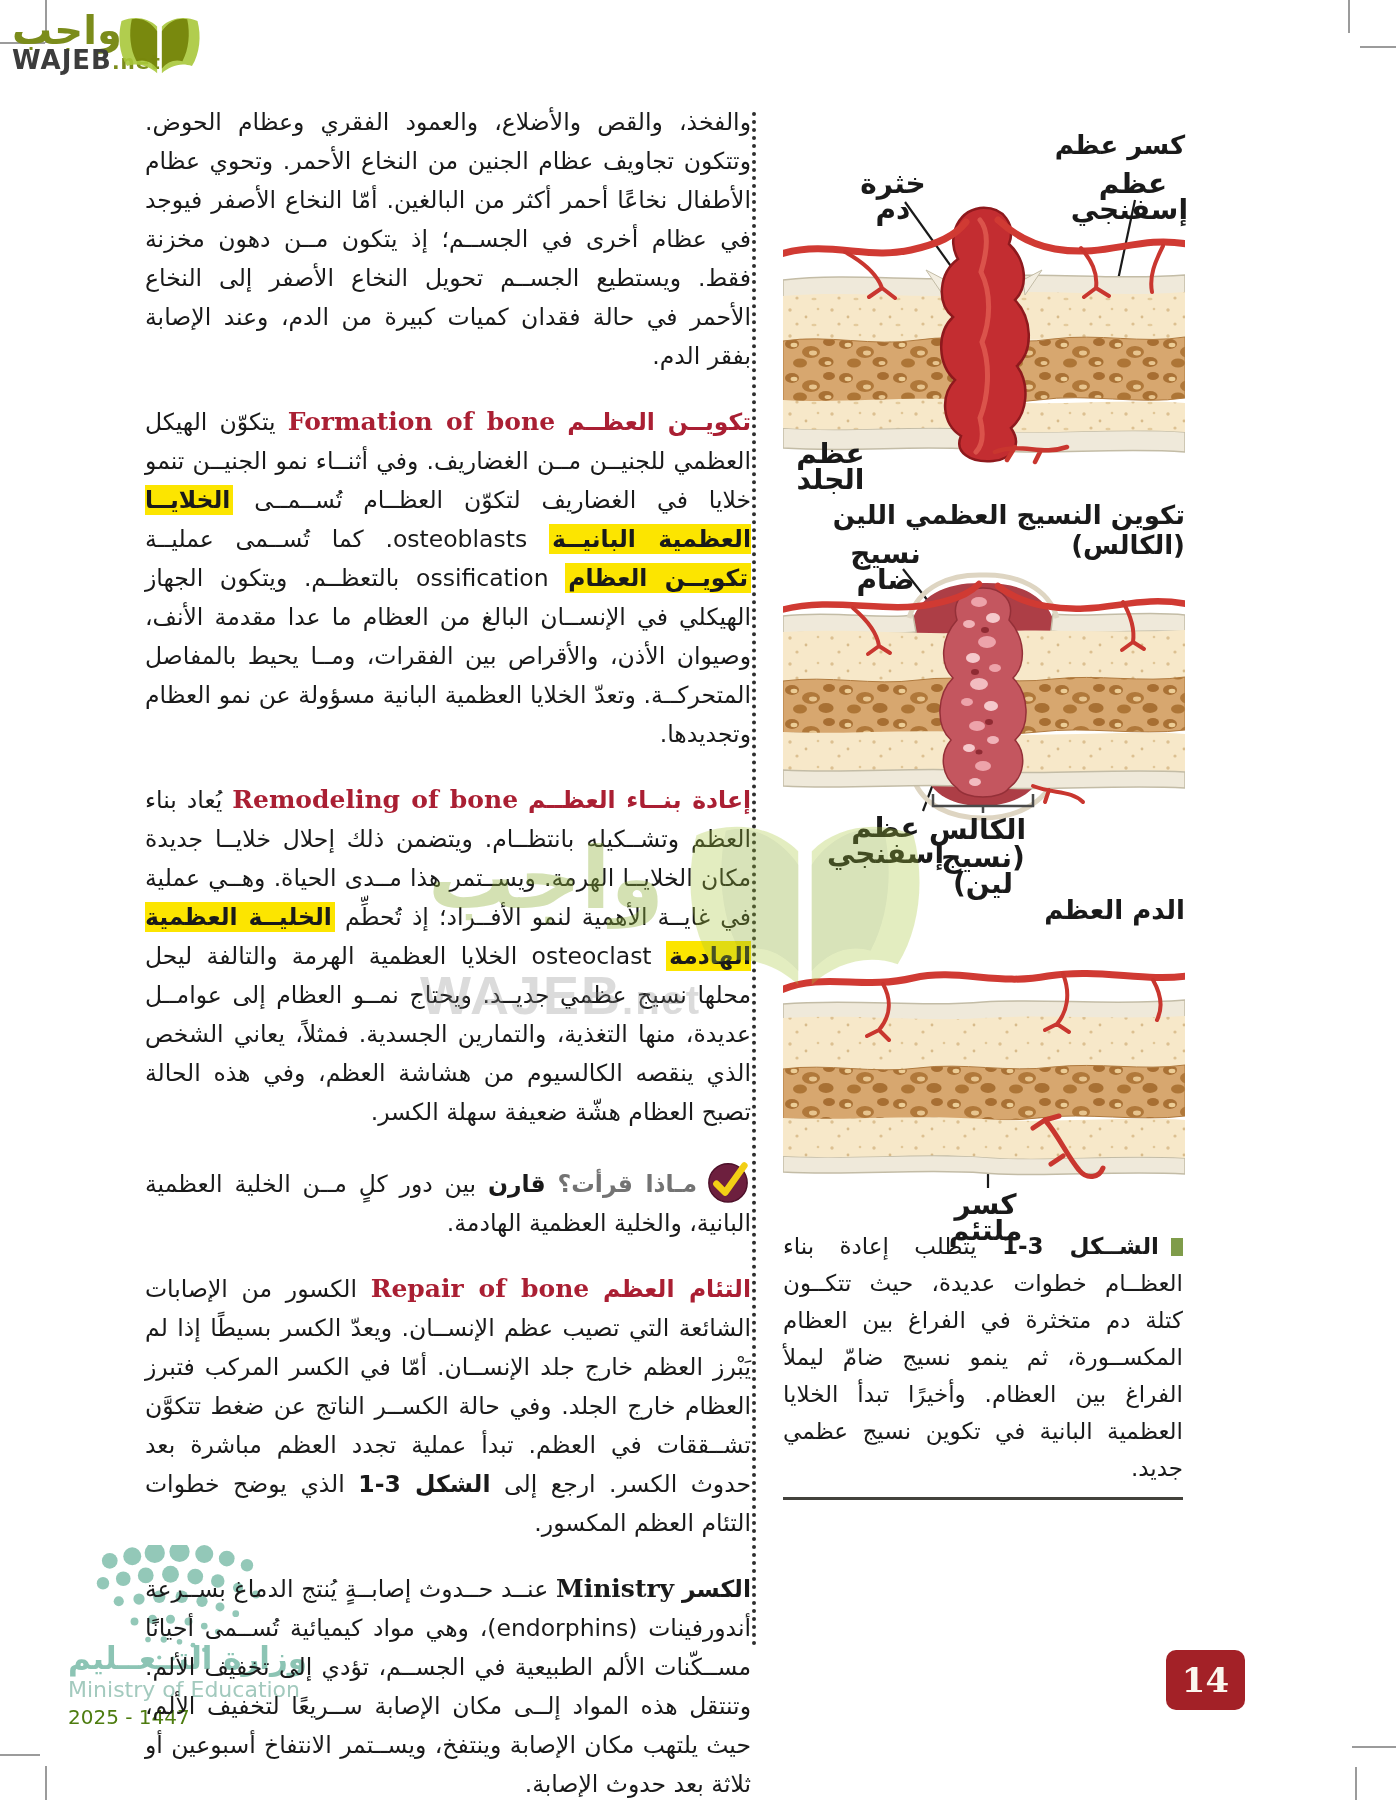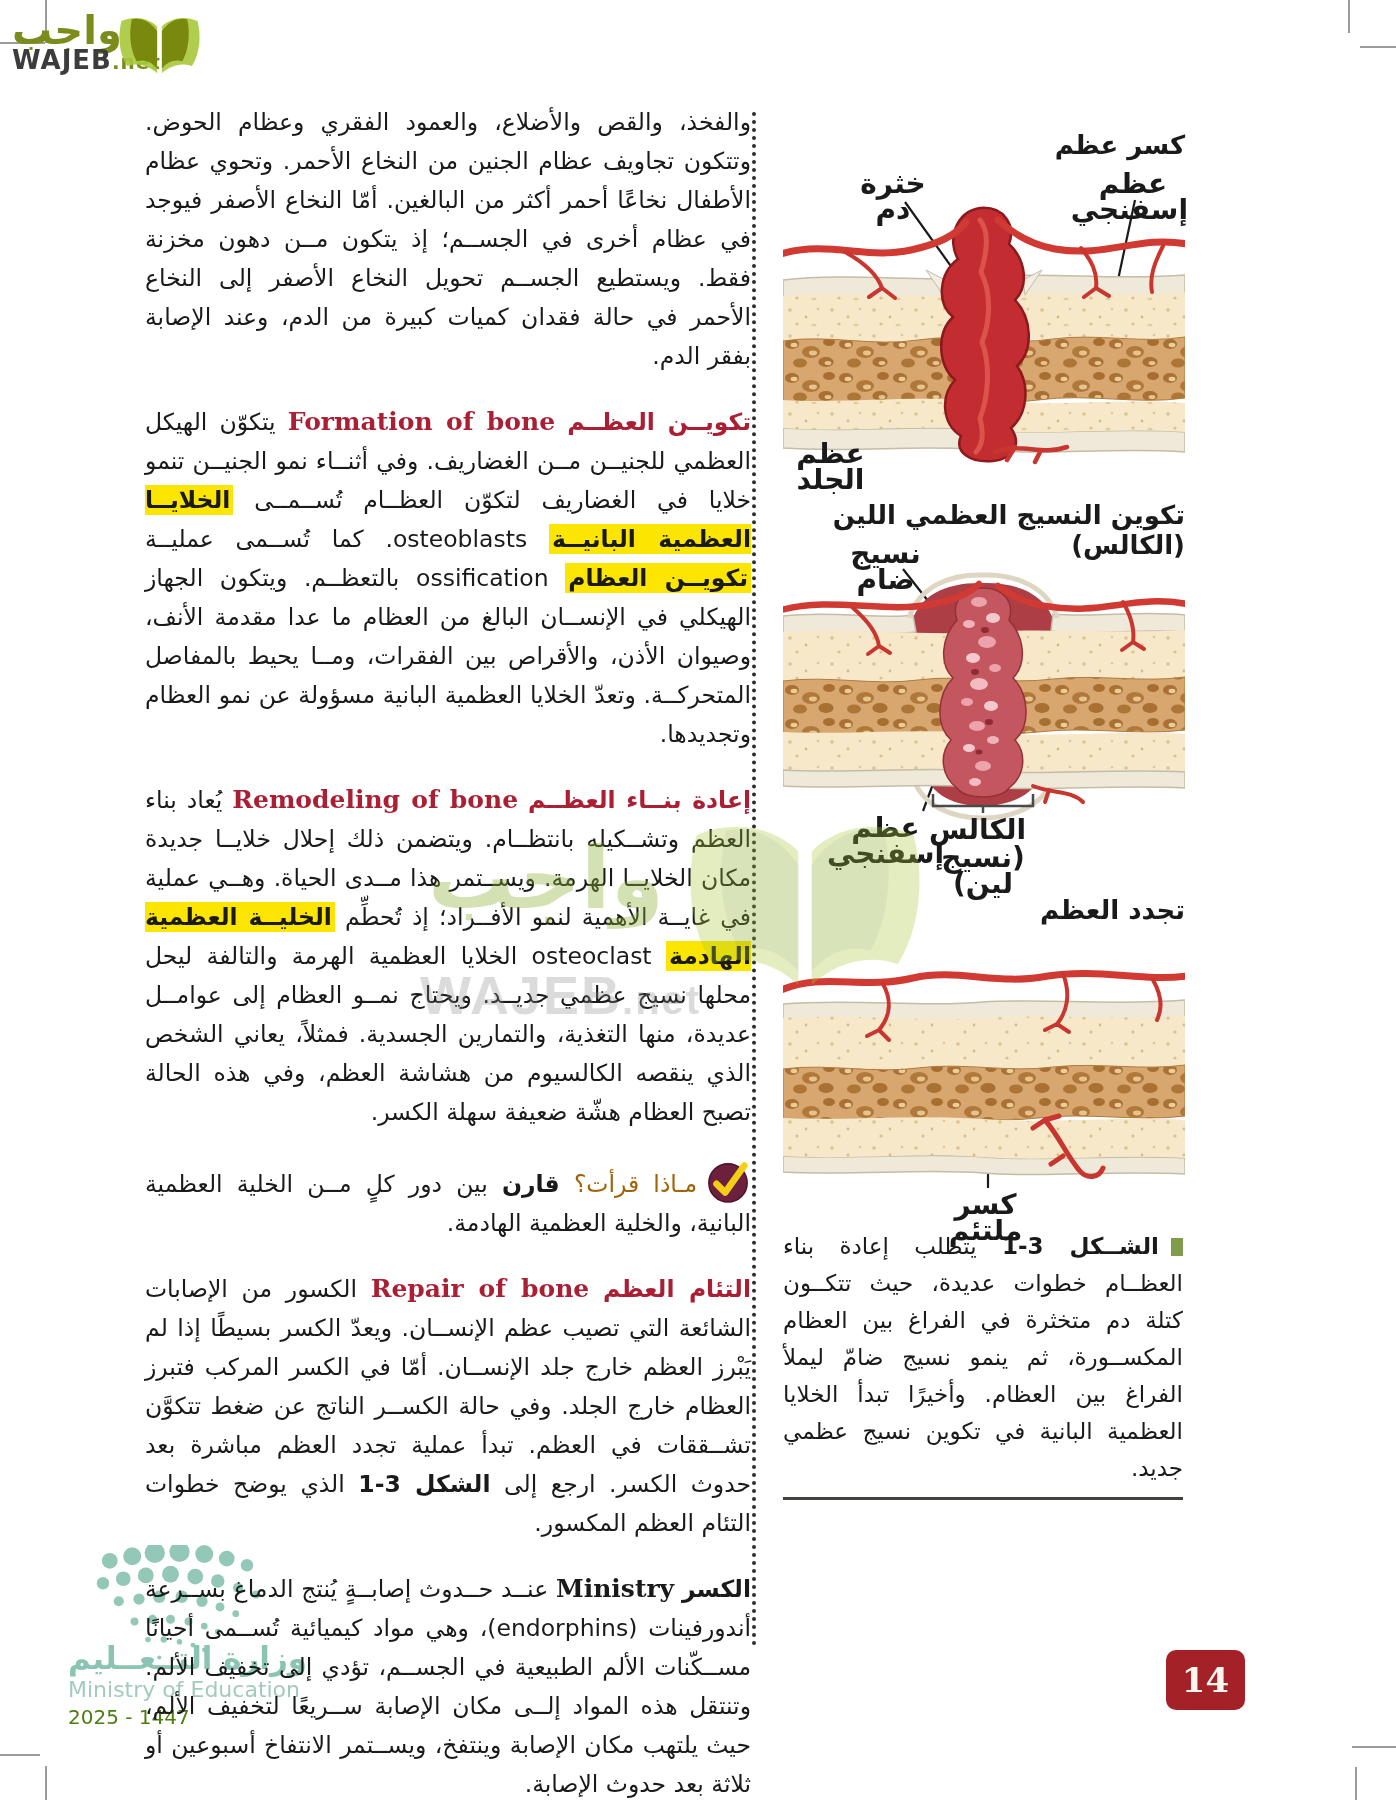--- a/index.html
+++ b/index.html
@@ -16,21 +16,21 @@
   
   .text-col{position:absolute;left:145px;top:95px;width:606px;direction:rtl;
             font-size:23.5px;line-height:39px;text-align:justify;z-index:2;}
   .text-col p{margin:8px 0 26px 0;}
   .lead-red{color:#aa1f33;font-weight:bold;}
   .lead-red-en{color:#aa1f33;font-weight:bold;font-family:"DejaVu Serif",serif;font-size:25px;}
   .lead-dark{color:#1a1a1a;font-weight:bold;}
   .lead-dark-en{color:#1a1a1a;font-weight:bold;font-family:"DejaVu Serif",serif;font-size:25px;}
   .hl{background:#fce500;font-weight:bold;padding:1px 3px;}
   .check-block{margin:0 72px 26px 0;}
-  .check-title{color:#a16207;font-weight:normal;}
+  .check-title{color:#737373;font-weight:bold;}
   .check-verb{font-weight:bold;}
   .check-icon{vertical-align:-12px;margin-left:8px;}
   .bold-black{font-weight:bold;}
   
   .divider{position:absolute;left:752px;top:112px;height:1535px;width:0;
            border-right:4px dotted #2e2e2e;z-index:1;}
   
   .figblock{position:absolute;width:402px;z-index:1;}
   .fig-title{position:absolute;left:0;top:0;width:402px;
              font-weight:bold;font-size:26px;direction:rtl;}
@@ -237,21 +237,21 @@
         <path d="M150,214 L150,226 L250,226 L250,214 M200,226 L200,233" fill="none" stroke="#4a4a4a" stroke-width="2.5"></path>
       </g>
     </svg>
     <div class="fig-label" style="left:50px;top:46px;width:105px;">نسيج ضام</div>
     <div class="fig-label" style="left:40px;top:320px;width:125px;">عظم إسفنجي</div>
     <div class="fig-label" style="left:158px;top:322px;width:85px;">الكالس</div>
     <div class="fig-label" style="left:150px;top:350px;width:100px;">(نسيج لين)</div>
   </div>
 
   <div class="figblock" style="left:783px;top:890px;height:335px;">
-    <div class="fig-title" style="top:5px;">تجدد العظم</div>
+    <div class="fig-title" style="top:5px;">الدم العظم</div>
     <svg class="figsvg" width="402" height="335" viewBox="0 0 402 335" style="top:0;">
       <defs>
         <pattern id="sp3" width="54" height="34" patternUnits="userSpaceOnUse">
           <rect width="54" height="34" fill="#d7a76f"></rect>
           <ellipse cx="9" cy="8" rx="7" ry="5" fill="#a97135"></ellipse>
           <ellipse cx="28" cy="16" rx="9" ry="6" fill="#b0783a"></ellipse>
           <ellipse cx="46" cy="6" rx="6" ry="4" fill="#a76e32"></ellipse>
           <ellipse cx="17" cy="27" rx="7" ry="4.6" fill="#ad7536"></ellipse>
           <ellipse cx="43" cy="26" rx="7.6" ry="5" fill="#a87033"></ellipse>
           <ellipse cx="11" cy="9" rx="3.4" ry="2.2" fill="#eccd96"></ellipse>

